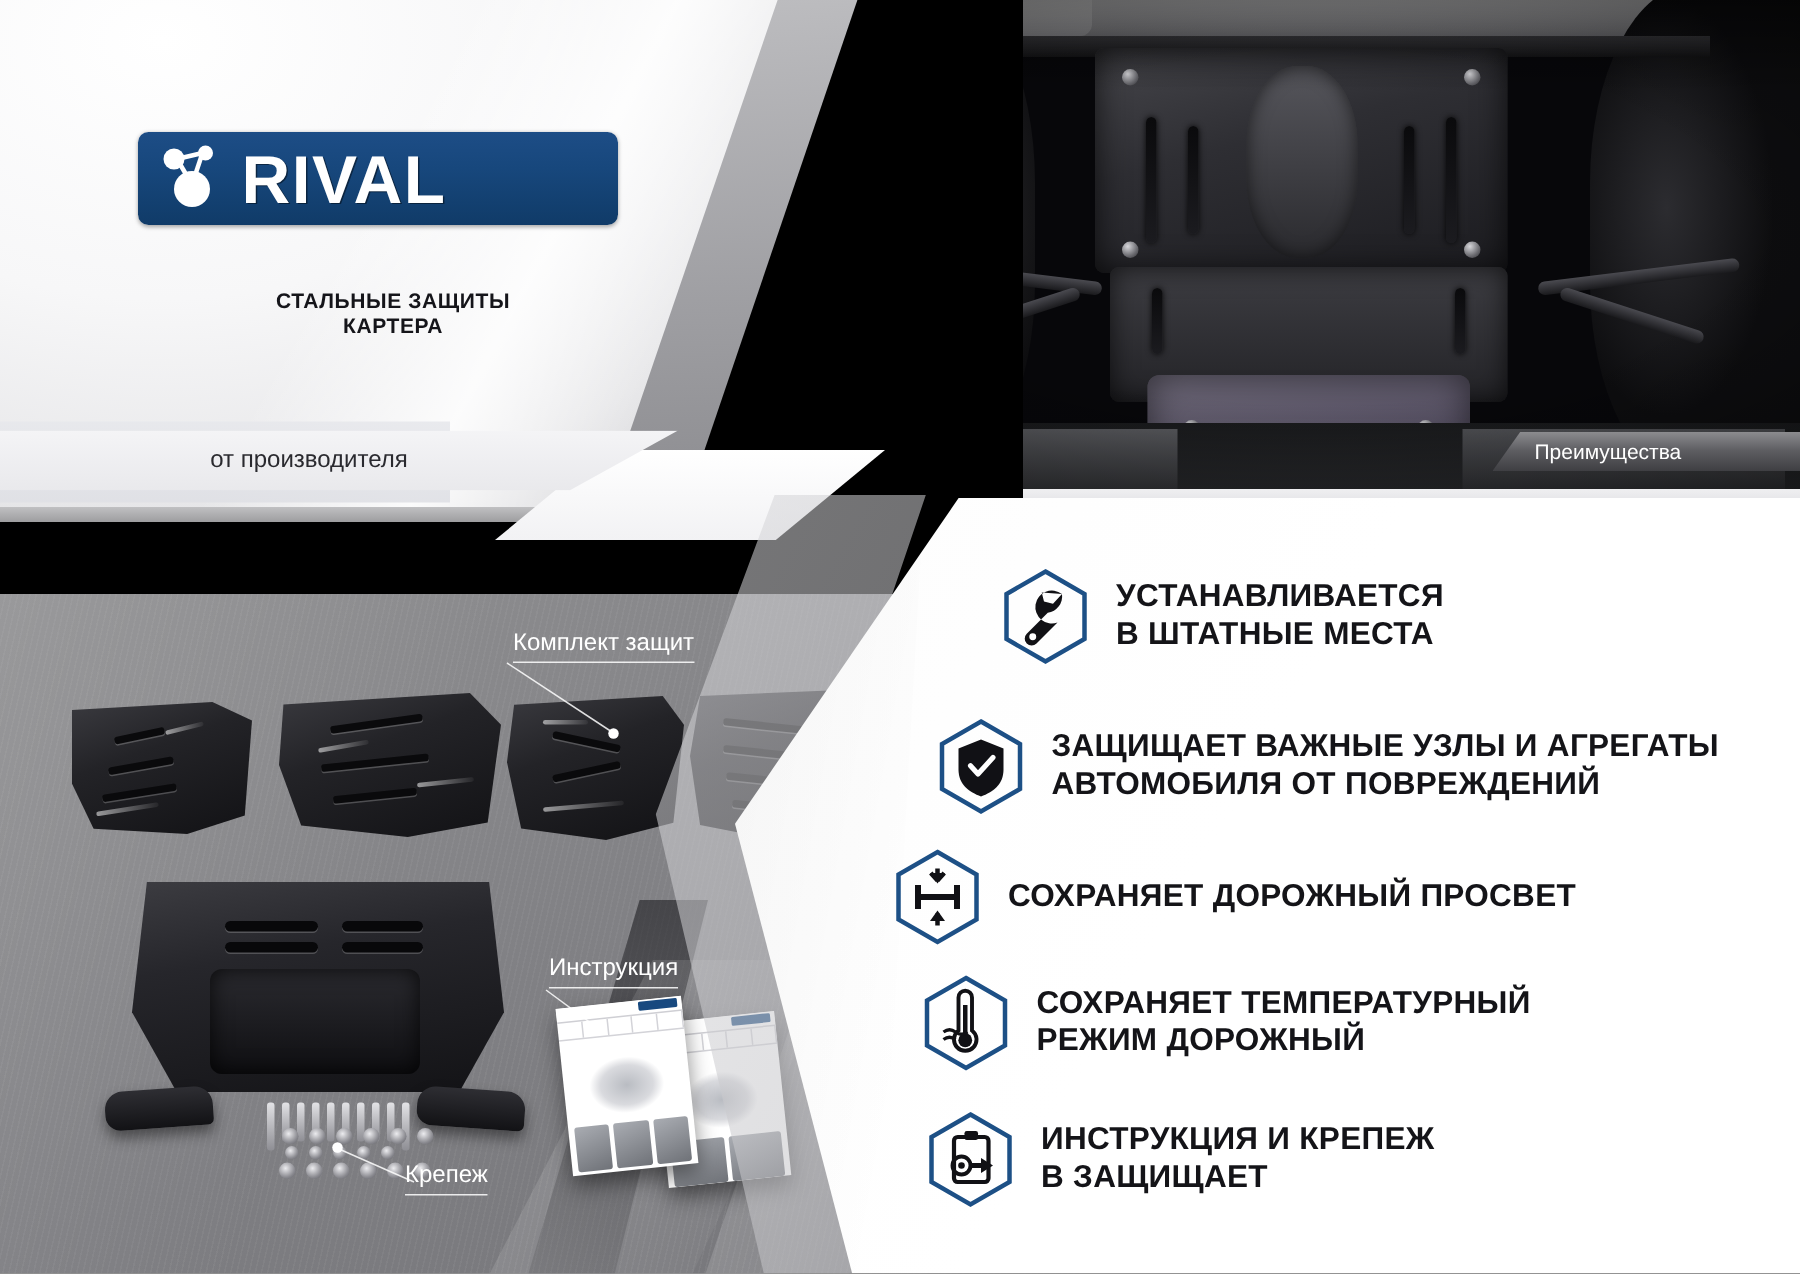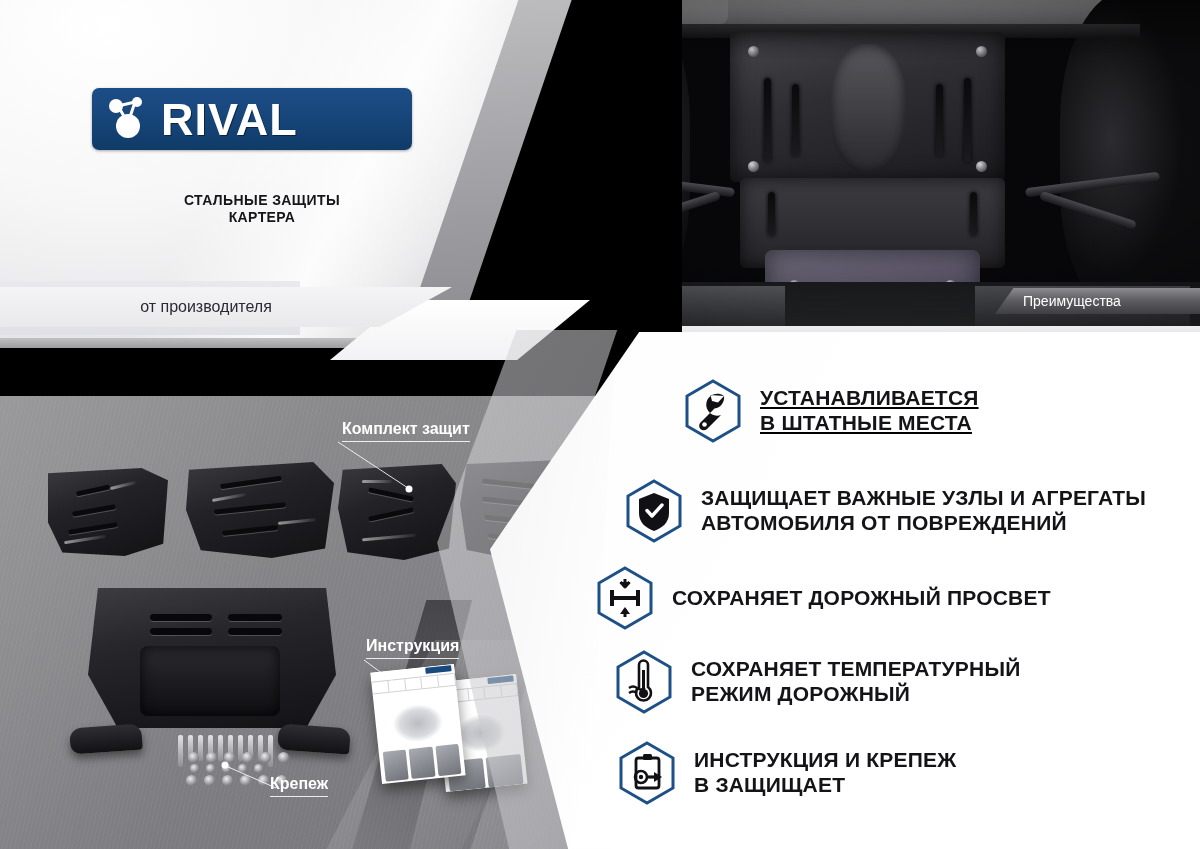--- a/index.html
+++ b/index.html
@@ -224,21 +224,21 @@
   .feature{
     position:absolute;display:flex;align-items:center;
   }
   .hexicon{flex:0 0 auto;width:58px;height:64px;}
   .feature-text{
     margin-left:18px;color:#141418;font-weight:bold;
     font-size:21px;line-height:1.18;letter-spacing:.2px;
   }
   .feature-text div{white-space:nowrap;}
 
-  .f0{left:684px;top:379px;text-decoration:underline;}
+  .f0{left:668px;top:379px;}
   .f1{left:625px;top:479px;}
   .f2{left:596px;top:566px;}
   .f3{left:615px;top:650px;}
   .f4{left:618px;top:741px;}
 
   
   .plate-sm{
     position:absolute;
     background:linear-gradient(160deg,#3a3a3f 0%,#232327 38%,#121215 100%);
     box-shadow:0 10px 16px rgba(0,0,0,.42);
@@ -299,21 +299,21 @@
     background:
       radial-gradient(42% 46% at 50% 58%, #b9bcc2 0%, #d9dade 55%, #ffffff 78%);
     border-radius:3px;
   }
   .sheet .ph{display:flex;gap:3px;margin:0 4px 3px;}
   .sheet .ph i{flex:1;height:30px;background:linear-gradient(160deg,#a9acb2,#6f7278);border-radius:2px;}
   .sheet .lines{margin:0 4px;}
   .sheet .lines i{display:block;height:1.6px;background:#b9b9be;margin-bottom:2px;}
 
   
-  .callout{position:absolute;color:#ffffff;font-size:16px;white-space:nowrap;font-weight:bold;}
+  .callout{position:absolute;color:#ffffff;font-size:16px;white-space:nowrap;}
   .callout u{
     display:block;height:1px;background:rgba(255,255,255,.85);
     margin-top:3px;text-decoration:none;
   }
   .leader{position:absolute;overflow:visible;}
   .leader line{stroke:rgba(255,255,255,.85);stroke-width:1;}
   .leader circle{fill:#ffffff;}
 
   
   .wedge-light-1{

